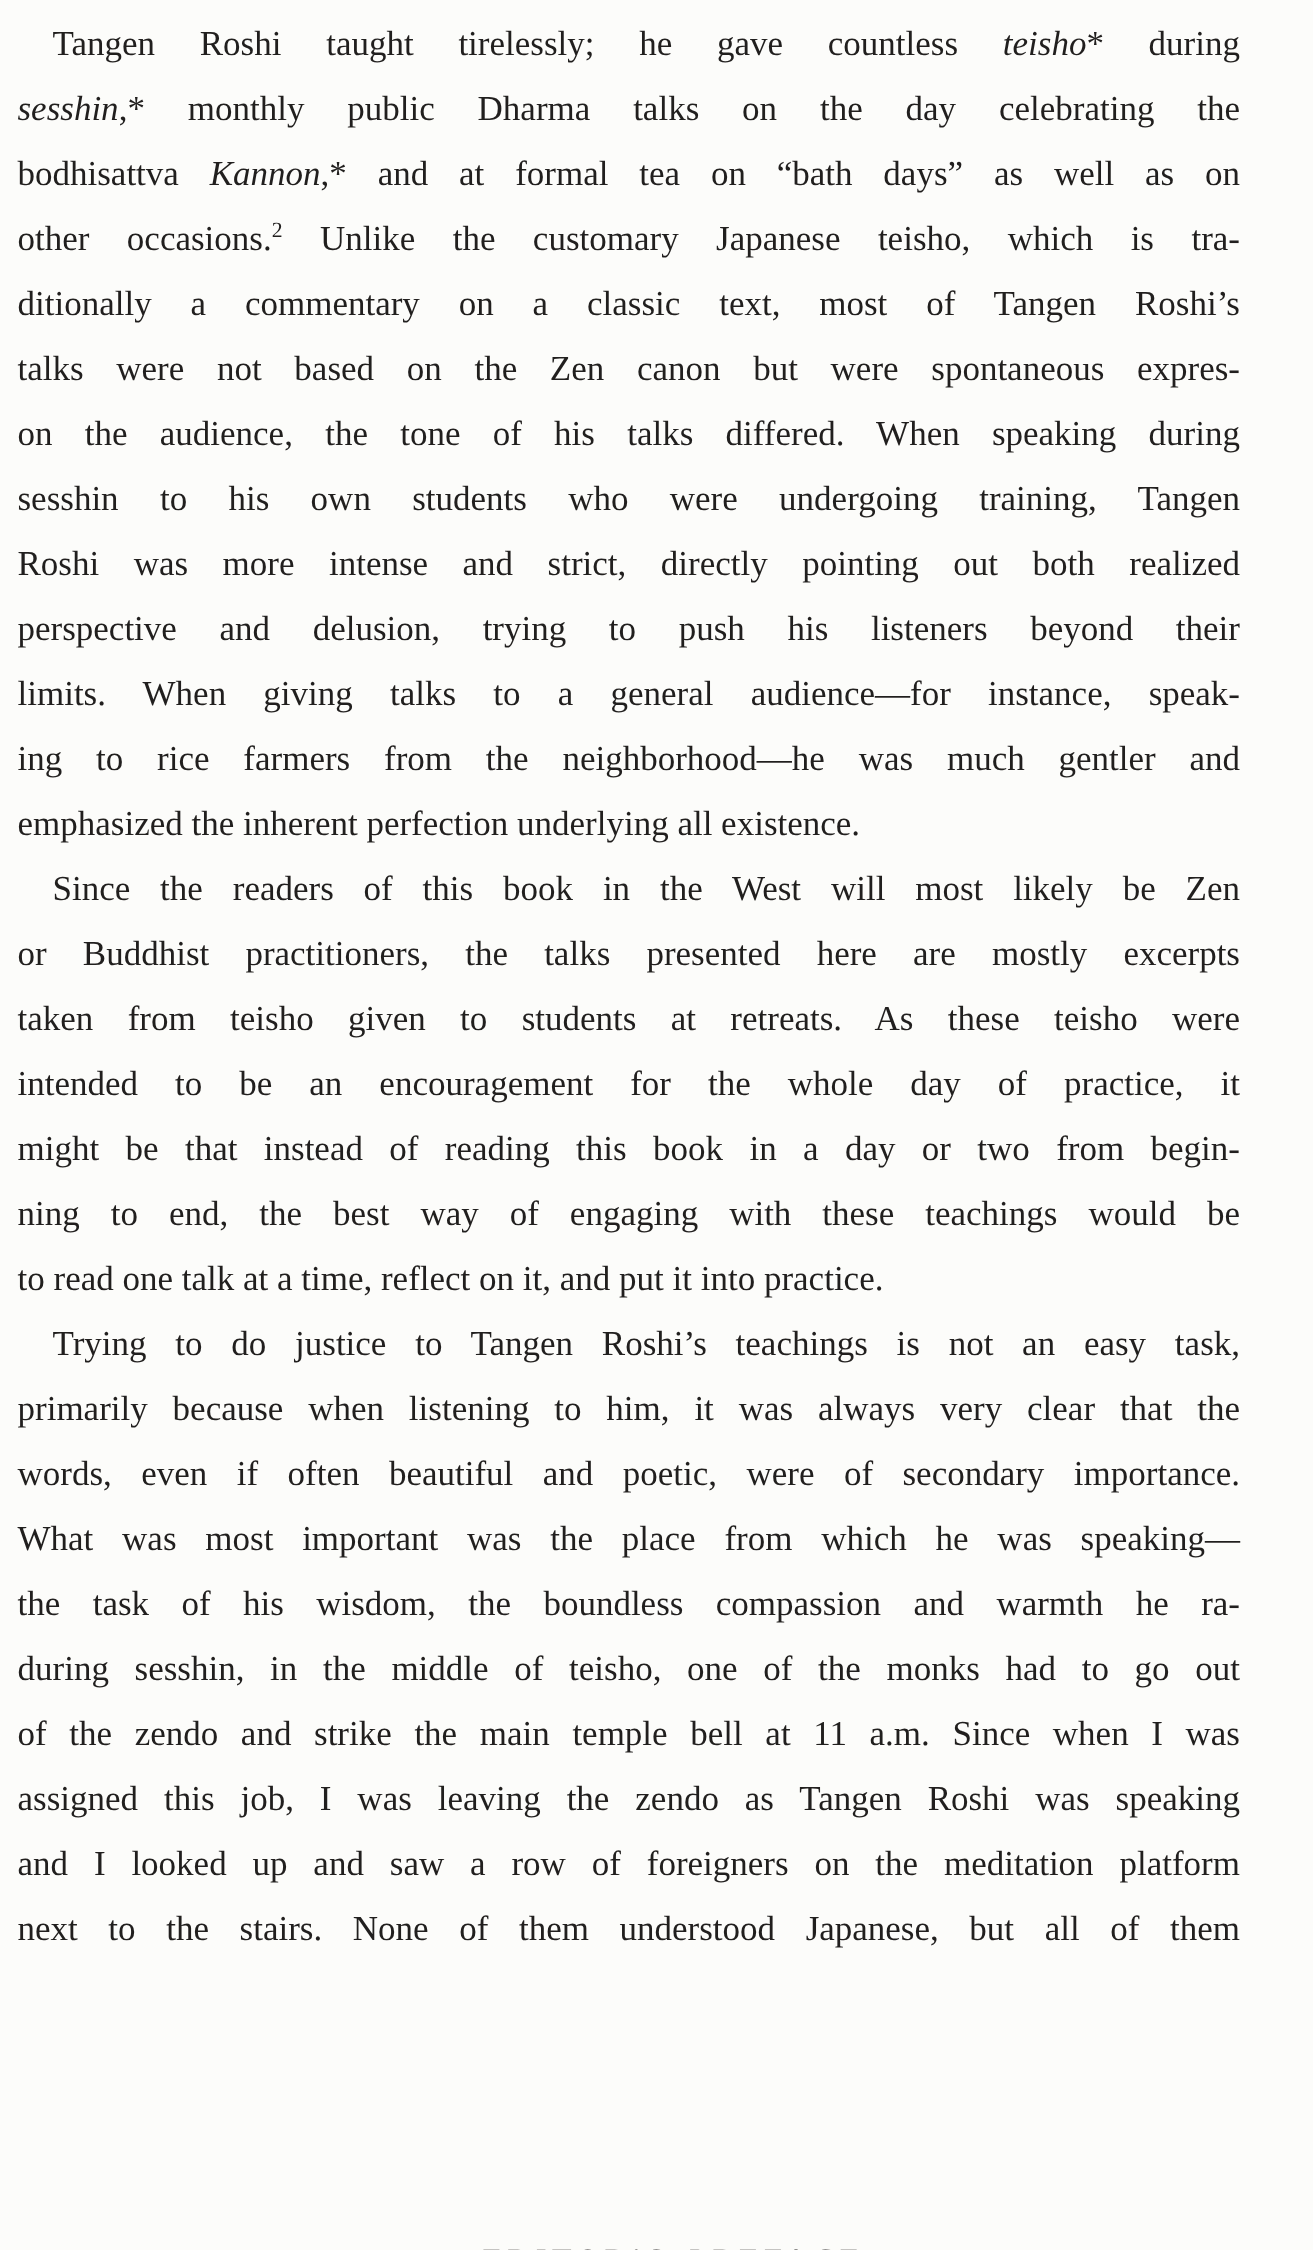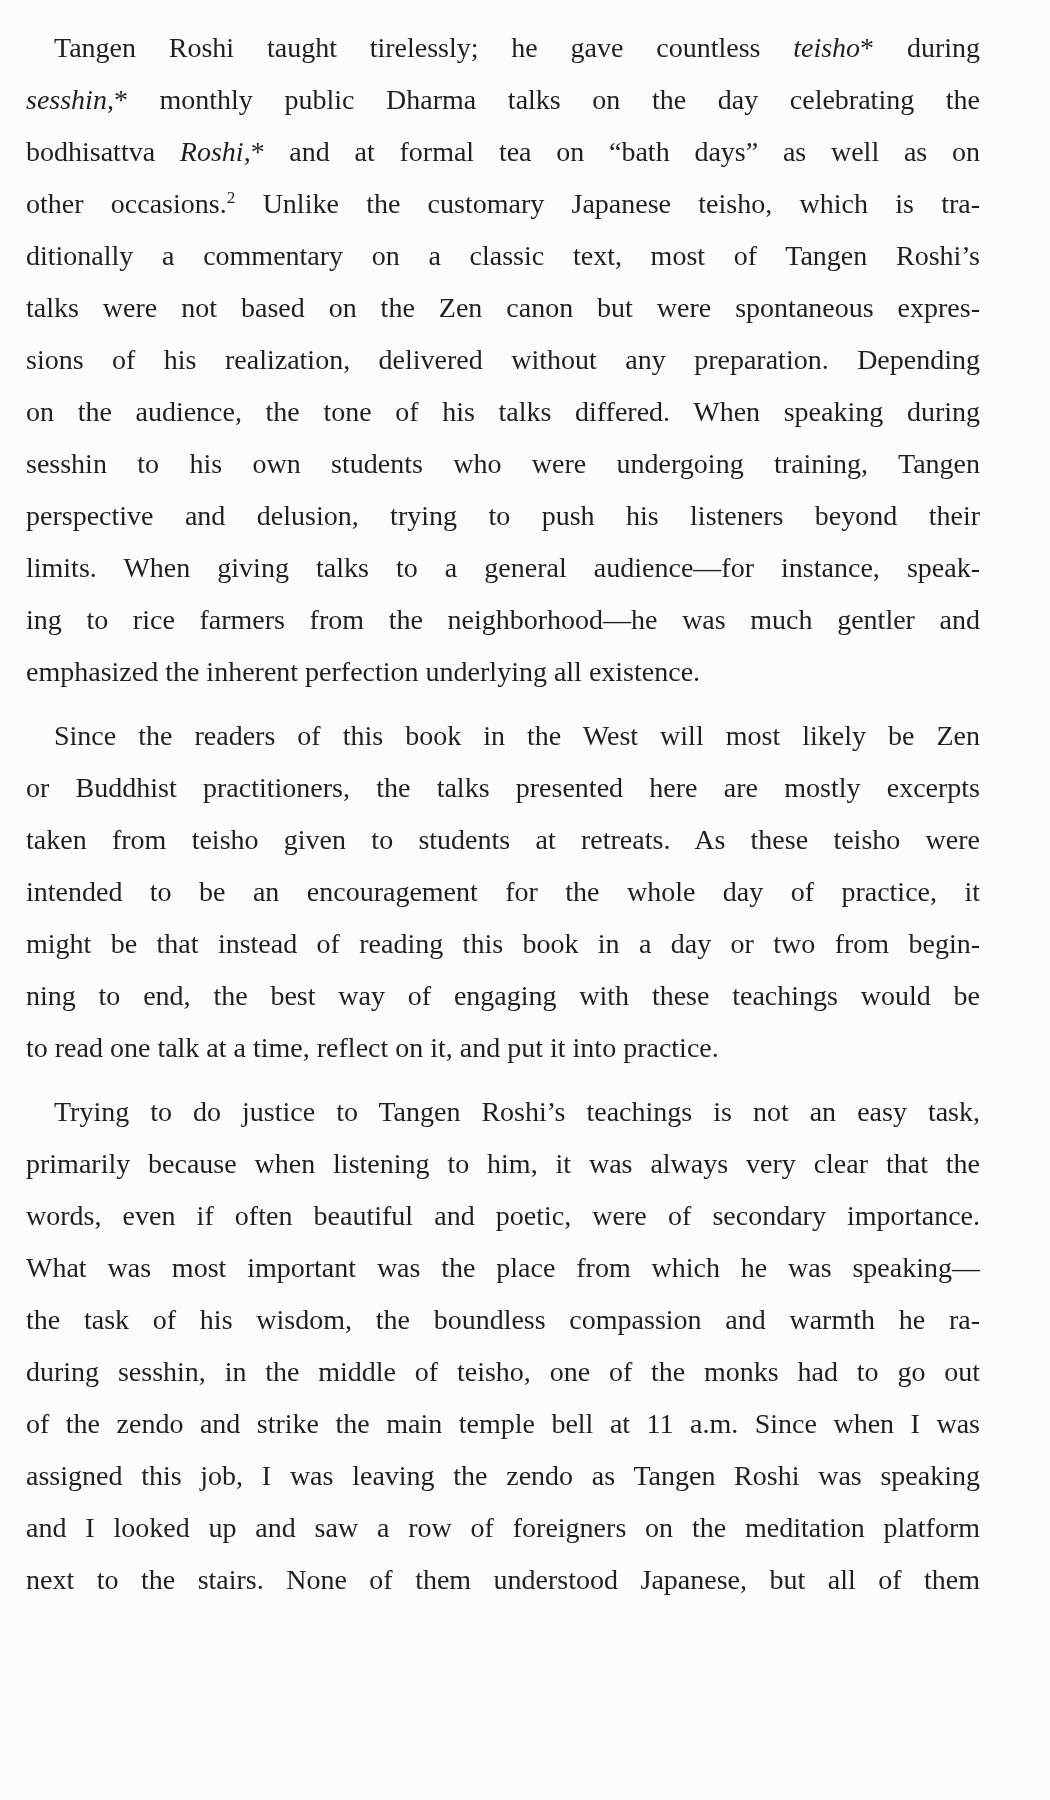--- a/index.html
+++ b/index.html
@@ -20,21 +20,21 @@
     inset: 0;
   }
   .text-block {
     position: absolute;
     left: 14px;
     top: 10px;
     width: 978px;
     font-size: 28px;
   }
   .paragraph {
-    margin: 12px;
+    margin: 0;
   }
   .line {
     height: 52px;
     line-height: 52px;
     text-align: justify;
     text-align-last: justify;
     white-space: normal;
   }
   .line.first {
     text-indent: 28px;
@@ -75,27 +75,27 @@
 </style>
 </head>
 <body style="background: rgb(252, 252, 250); color: rgb(33, 31, 30);">
 
 <div class="page">
 
   <div class="text-block">
       <div class="paragraph">
         <div class="line first"><span>Tangen Roshi taught tirelessly; he gave countless </span><span class="it">teisho</span><span>* during</span></div>
         <div class="line"><span class="it">sesshin</span><span>,* monthly public Dharma talks on the day celebrating the</span></div>
-        <div class="line"><span>bodhisattva </span><span class="it">Roshi</span><span>,* and at formal tea on “bath days” as well as on</span></div>
+        <div class="line"><span>bodhisattva </span><span class="it">Kannon</span><span>,* and at formal tea on “bath days” as well as on</span></div>
         <div class="line"><span>other occasions.</span><span class="sup">2</span><span> Unlike the customary Japanese teisho, which is tra-</span></div>
         <div class="line"><span>ditionally a commentary on a classic text, most of Tangen Roshi’s</span></div>
         <div class="line"><span>talks were not based on the Zen canon but were spontaneous expres-</span></div>
-        <div class="line"><span>sions of his realization, delivered without any preparation. Depending</span></div>
         <div class="line"><span>on the audience, the tone of his talks differed. When speaking during</span></div>
         <div class="line"><span>sesshin to his own students who were undergoing training, Tangen</span></div>
+        <div class="line"><span>Roshi was more intense and strict, directly pointing out both realized</span></div>
         <div class="line"><span>perspective and delusion, trying to push his listeners beyond their</span></div>
         <div class="line"><span>limits. When giving talks to a general audience—for instance, speak-</span></div>
         <div class="line"><span>ing to rice farmers from the neighborhood—he was much gentler and</span></div>
         <div class="line end"><span>emphasized the inherent perfection underlying all existence.</span></div>
       </div>
       <div class="paragraph">
         <div class="line first"><span>Since the readers of this book in the West will most likely be Zen</span></div>
         <div class="line"><span>or Buddhist practitioners, the talks presented here are mostly excerpts</span></div>
         <div class="line"><span>taken from teisho given to students at retreats. As these teisho were</span></div>
         <div class="line"><span>intended to be an encouragement for the whole day of practice, it</span></div>

